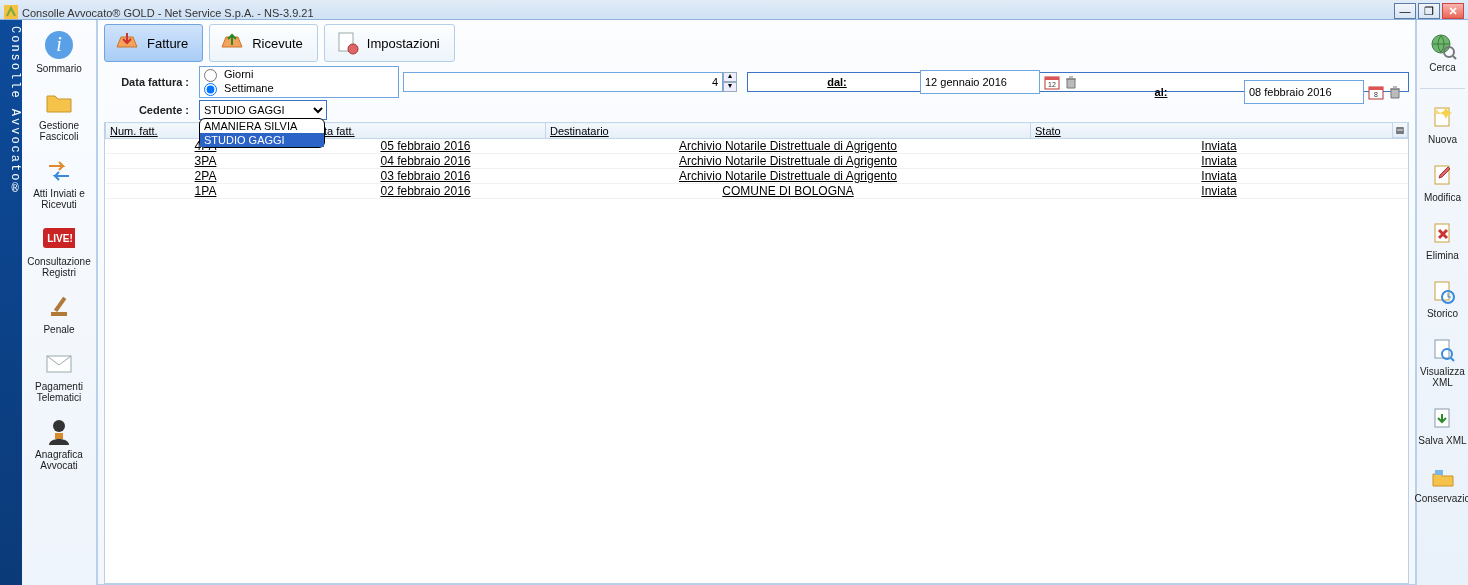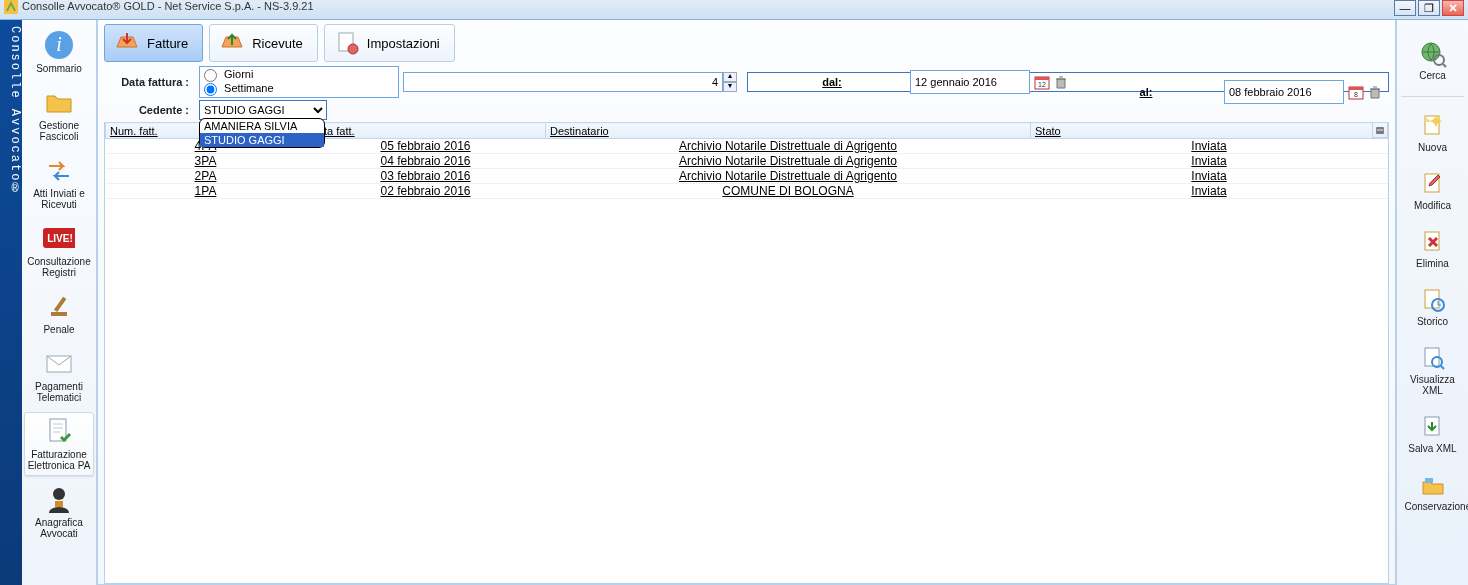--- a/index.html
+++ b/index.html
@@ -1,31 +1,31 @@
 <!DOCTYPE html>
 <html><head>
 <meta charset="utf-8">
 <style>
   * { box-sizing: border-box; margin: 0; padding: 0; }
   html, body { width: 1468px; height: 585px; font-family: Tahoma, Verdana, sans-serif; font-size: 11px; color: #000; background: #fff; overflow: hidden; }
   
-  .titlebar { height: 20px; background: linear-gradient(#e1ecf7,#cfe1f5); border-bottom: 1px solid #8fb3d9; display: flex; align-items: flex-start; padding: 0 4px; }
+  .titlebar { height: 20px; background: linear-gradient(#e1ecf7,#cfe1f5); border-bottom: 1px solid #8fb3d9; display: flex; align-items: flex-end; padding: 0 4px; }
   .titlebar .app-icon { width: 14px; height: 14px; margin-right: 4px; }
   .titlebar .title { flex: 1; font-size: 11px; color: #333; }
   .winbtns { display: flex; gap: 2px; }
   .winbtn { width: 22px; height: 16px; border: 1px solid #5b7aa5; background: linear-gradient(#f2f6fb,#d8e5f3); display: flex; align-items: center; justify-content: center; cursor: default; }
   .winbtn.close { background: linear-gradient(#f7b6b0,#e96555); border-color:#c44; color:#fff; font-weight:bold;}
   
   .body-row { display: flex; height: calc(585px - 20px); }
   .vstrip { width: 22px; background: linear-gradient(#0d4b9b,#0b3a78); color:#fff; writing-mode: vertical-rl; text-orientation: mixed; padding: 6px 0; font-family: 'Courier New', monospace; letter-spacing: 2px; font-size: 12px; text-align:left;}
   .leftnav { width: 75px; background: linear-gradient(#fafcff,#eef4fb); border-right: 1px solid #b8d0ea; display:flex; flex-direction:column; align-items:center; padding-top:6px; gap:4px;}
   .navitem { width: 70px; text-align:center; font-size:10px; color:#1a1a1a; padding:2px 1px 4px 1px; border:1px solid transparent; border-radius:3px;}
   .navitem.selected { background: linear-gradient(#fff,#f5f8fc); border:1px solid #cfd9e6; box-shadow: 0 1px 2px rgba(0,0,0,.1);}
   .navitem .ico { width:32px; height:32px; margin:0 auto 2px auto; display:flex; align-items:center; justify-content:center;}
-  .rightbar { width:72px; background: linear-gradient(#f6f9fd,#e9f1fa); border-left:1px solid #b8d0ea; display:flex; flex-direction:column; align-items:center; padding-top:18px; gap:13px;}
+  .rightbar { width:52px; background: linear-gradient(#f6f9fd,#e9f1fa); border-left:1px solid #b8d0ea; display:flex; flex-direction:column; align-items:center; padding-top:10px; gap:13px;}
   .rbtn { width:56px; text-align:center; font-size:10px; color:#222; padding:2px 0;}
   .rbtn .ico { width:28px; height:28px; margin:0 auto 2px auto; display:flex; align-items:center; justify-content:center;}
   .main { flex:1; background: linear-gradient(#fbfdff,#f3f7fc); display:flex; flex-direction:column; border:1px solid #b8d0ea; border-top:none;}
   
   .toptabs { height:46px; display:flex; align-items:center; gap:6px; padding:4px 6px;}
   .tabbtn { height:38px; padding:0 14px 0 8px; display:flex; align-items:center; gap:6px; border:1px solid #b6cfe8; border-radius:3px; background:linear-gradient(#fdfeff,#edf4fb); font-size:13px;}
   .tabbtn.active { background:linear-gradient(#d0e3fb,#a9cdf6); border-color:#6fa5e0;}
   .tabbtn .ico { width:28px; height:28px; display:flex; align-items:center; justify-content:center;}
   
   .filterrow { display:flex; align-items:center; height:24px; padding:0 6px;}
@@ -125,30 +125,20 @@
     </div>
     <div class="navitem">
       <div class="ico">
           <svg width="32" height="32">
             <rect x="4" y="9" width="24" height="16" fill="#fff" stroke="#9aa"></rect>
             <path d="M4 9l12 9 12-9" stroke="#9aa" fill="none"></path>
           </svg>
         </div>
       <span>Pagamenti Telematici</span>
     </div>
-    <div class="navitem selected">
-      <div class="ico">
-          <svg width="32" height="32">
-            <rect x="7" y="4" width="16" height="22" fill="#fff" stroke="#89a"></rect>
-            <path d="M10 9h10M10 13h10M10 17h7" stroke="#bcc"></path>
-            <path d="M18 22l3 3 6-6" stroke="#3a9a3a" stroke-width="3" fill="none"></path>
-          </svg>
-        </div>
-      <span>Fatturazione Elettronica PA</span>
-    </div>
     <div class="navitem">
       <div class="ico">
           <svg width="32" height="32">
             <circle cx="16" cy="11" r="6" fill="#333"></circle>
             <path d="M6 30c0-8 20-8 20 0" fill="#333"></path>
             <rect x="12" y="18" width="8" height="6" fill="#d68a2a"></rect>
           </svg>
         </div>
       <span>Anagrafica Avvocati</span>
     </div>

